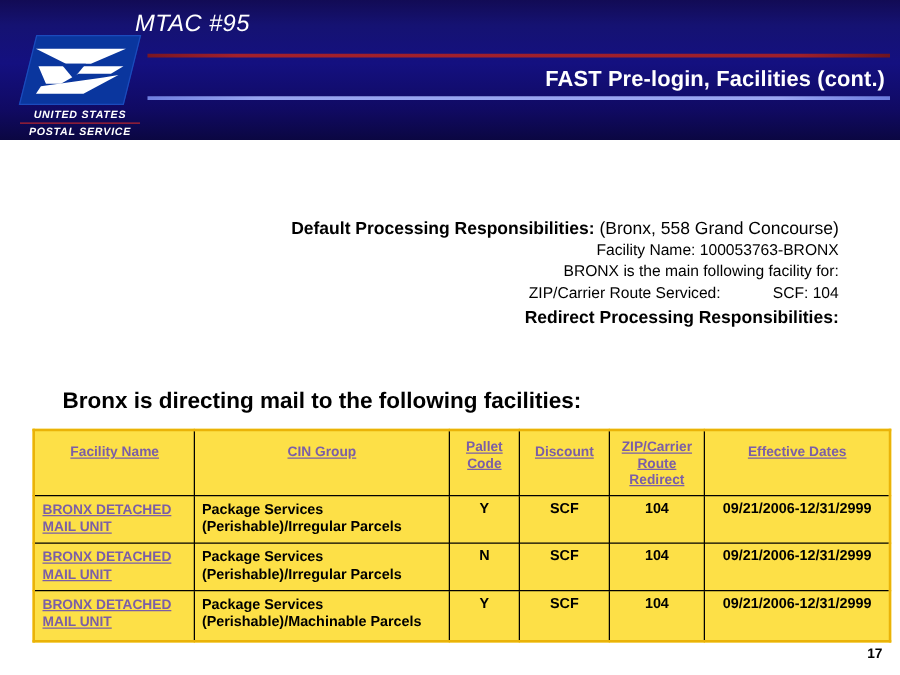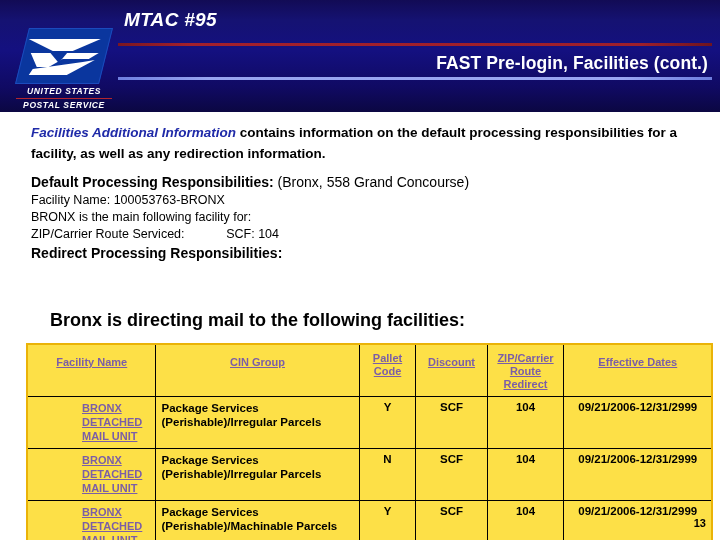--- a/index.html
+++ b/index.html
@@ -66,24 +66,24 @@
   }
   #usps-wordmark .wm-line2 {
     display: block;
     border-bottom: 1.5px solid #b3252f;
     padding-bottom: 0.5px;
   }
 
   
   #mtac-title {
     position: absolute;
-    left: 124px; top: 9px;
+    left: 108px; top: 9px;
     color: #ffffff;
     font-size: 19px;
-    font-weight: bold;
+    font-weight: normal;
     font-style: italic;
     letter-spacing: 0.3px;
     white-space: nowrap;
   }
   #rule-red {
     position: absolute;
     left: 118px; top: 43px;
     width: 594px; height: 3px;
     background: linear-gradient(to right, #7a1622 0%, #a3202c 12%, #9e1f2b 88%, #6e1420 100%);
   }
@@ -123,20 +123,21 @@
   #intro .lead {
     color: #1f2aa8;
     font-style: italic;
     font-weight: bold;
   }
 
   #default-block {
     position: absolute;
     left: 31px; top: 60px;
     width: 640px;
+    text-align: right;
   }
   .heading-bold {
     font-size: 14px;
     font-weight: bold;
     line-height: 20px;
     white-space: nowrap;
   }
   .heading-bold .norm {
     font-weight: normal;
   }
@@ -200,21 +201,20 @@
     display: inline-block;
   }
   .cell-link {
     color: #7b5ea7;
     font-size: 11px;
     font-weight: bold;
     text-decoration: underline;
     line-height: 14px;
     cursor: pointer;
     display: inline-block;
-    margin-left: 48px;
   }
   .cell-text {
     font-size: 11.5px;
     font-weight: bold;
     line-height: 14px;
     color: #000000;
   }
   .cell-center {
     text-align: center;
     font-size: 11.5px;
@@ -254,23 +254,20 @@
   </div>
 
   <div id="mtac-title">MTAC #95</div>
   <div id="rule-red"></div>
   <div id="rule-blue"></div>
   <div id="subtitle">FAST Pre-login, Facilities (cont.)</div>
 </div>
 
 <div id="content">
 
-  <div id="intro">
-    <span class="lead">Facilities Additional Information</span><span> contains information on the default processing responsibilities for a facility, as well as any redirection information.</span>
-  </div>
 
   <div id="default-block">
     <div class="heading-bold">
       <span>Default Processing Responsibilities:</span><span class="norm"> (Bronx, 558 Grand Concourse)</span>
     </div>
     <div class="plain-line">Facility Name: 100053763-BRONX</div>
     <div class="plain-line">BRONX is the main following facility for:</div>
     <div class="plain-line">ZIP/Carrier Route Serviced:            SCF: 104</div>
     <div class="heading-bold">Redirect Processing Responsibilities:</div>
   </div>
@@ -327,14 +324,14 @@
           <div class="cell-text">(Perishable)/Machinable Parcels</div>
         </td>
         <td class="cell-center">Y</td>
         <td class="cell-center">SCF</td>
         <td class="cell-center">104</td>
         <td class="cell-center">09/21/2006-12/31/2999</td>
       </tr>
     </tbody>
   </table>
 
-  <div id="page-number">13</div>
+  <div id="page-number">17</div>
 </div>
 
 </body></html>

